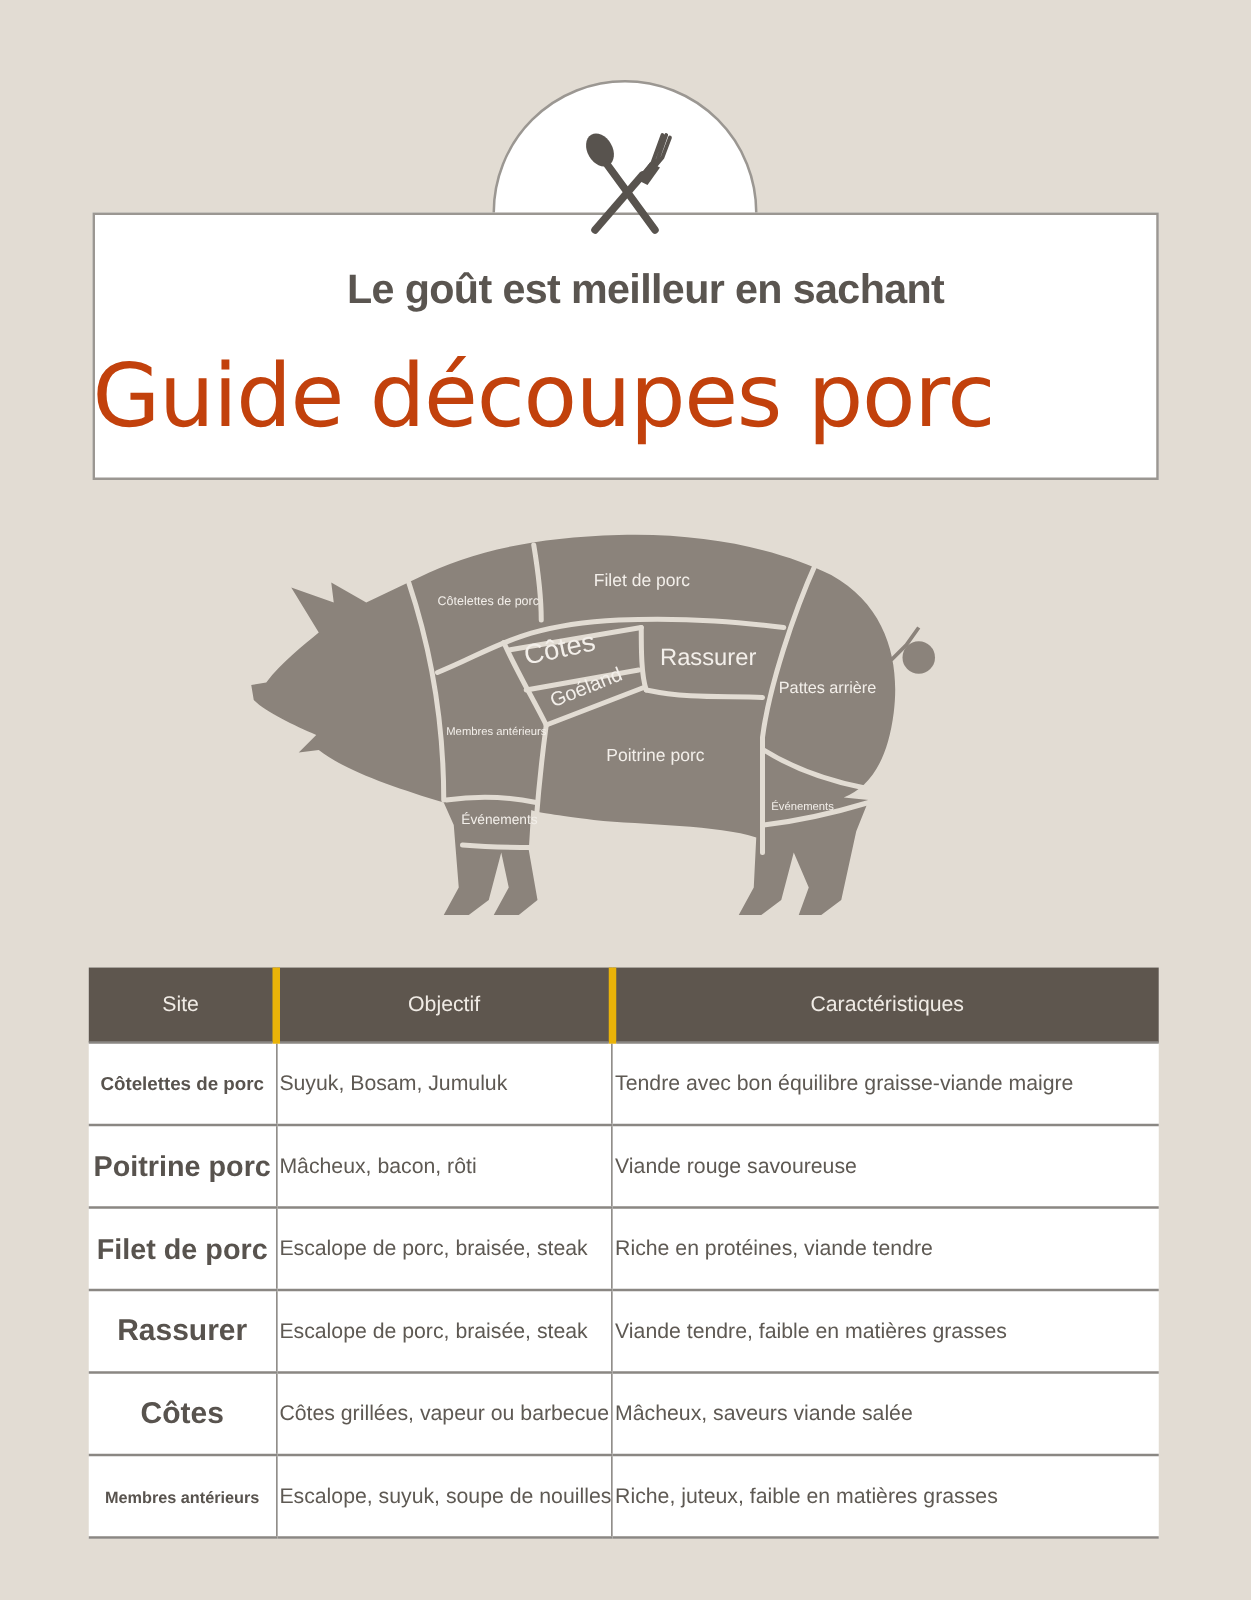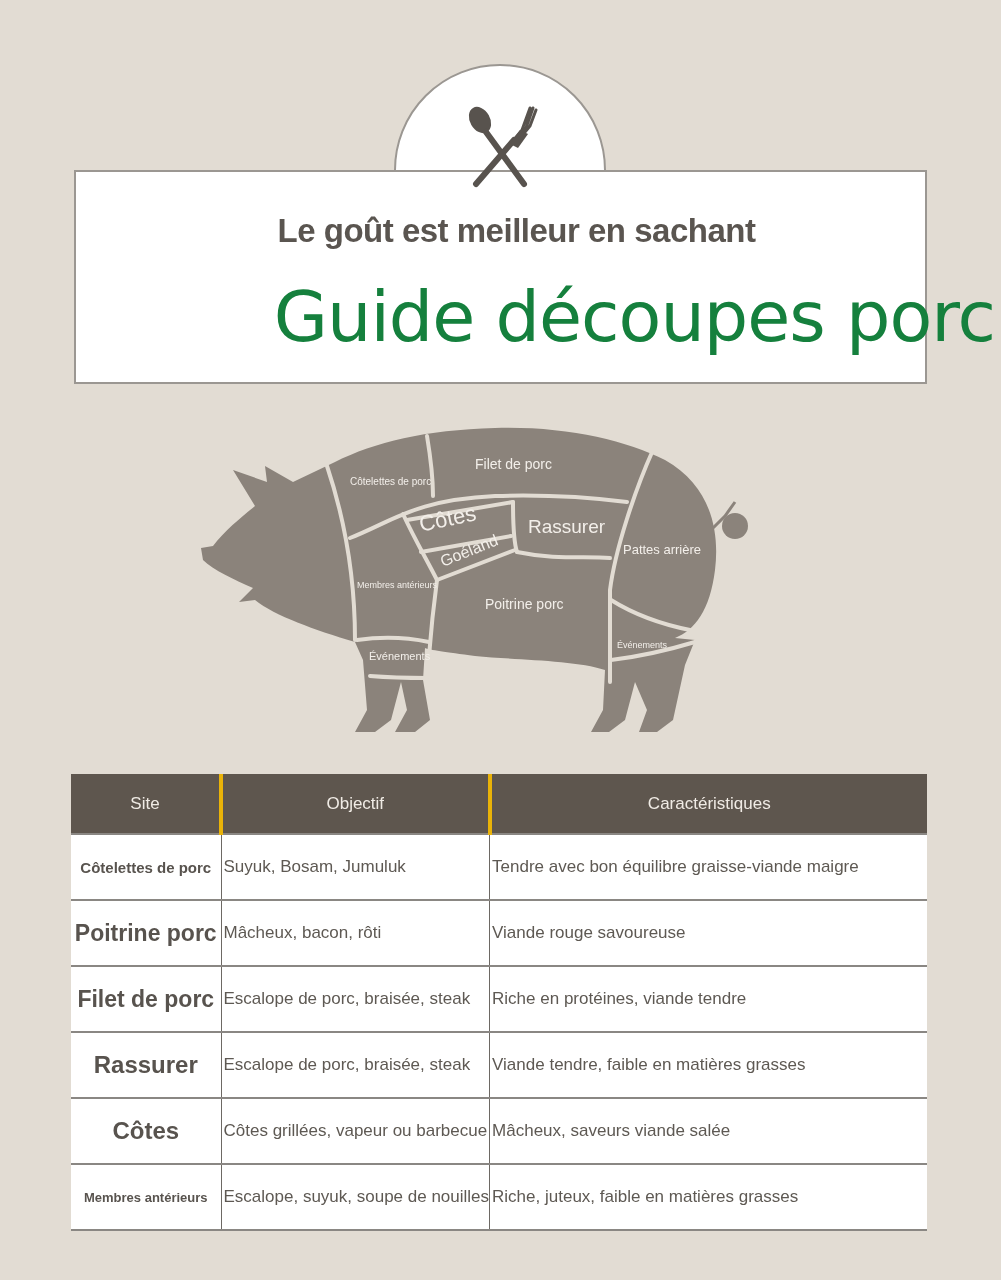--- a/index.html
+++ b/index.html
@@ -43,25 +43,25 @@
     text-align: center;
     font-size: 33px;
     font-weight: bold;
     letter-spacing: -0.5px;
     color: #5a5550;
     margin-left: 16px;
   }
   .title {
     position: absolute;
     left: 74px; top: 272px; width: 921px;
-    text-align: right;
+    text-align: left;
     font-family: "DejaVu Sans", sans-serif;
     font-size: 70px;
     letter-spacing: -1px;
-    color: #15803d;
+    color: #c2410c;
     line-height: 90px;
   }
   .pig {
     position: absolute;
     left: 195px; top: 420px;
     width: 560px; height: 320px;
   }
   .pig-label {
     position: absolute;
     color: #f3efea;
@@ -74,21 +74,21 @@
     width: 856px;
     border-collapse: collapse;
     background: #ffffff;
   }
   table.cuts th {
     background: #5e564e;
     color: #f0ebe5;
     font-weight: normal;
     font-size: 17px;
     height: 60px;
-    border-right: 4px solid #eab308;
+    border-right: 6px solid #eab308;
   }
   table.cuts th:last-child { border-right: none; }
   table.cuts td {
     height: 66px;
     border-top: 2px solid #8a8783;
     border-right: 1px solid #6d6964;
     font-size: 17px;
     color: #5e5953;
     padding-left: 2px;
     white-space: nowrap;

